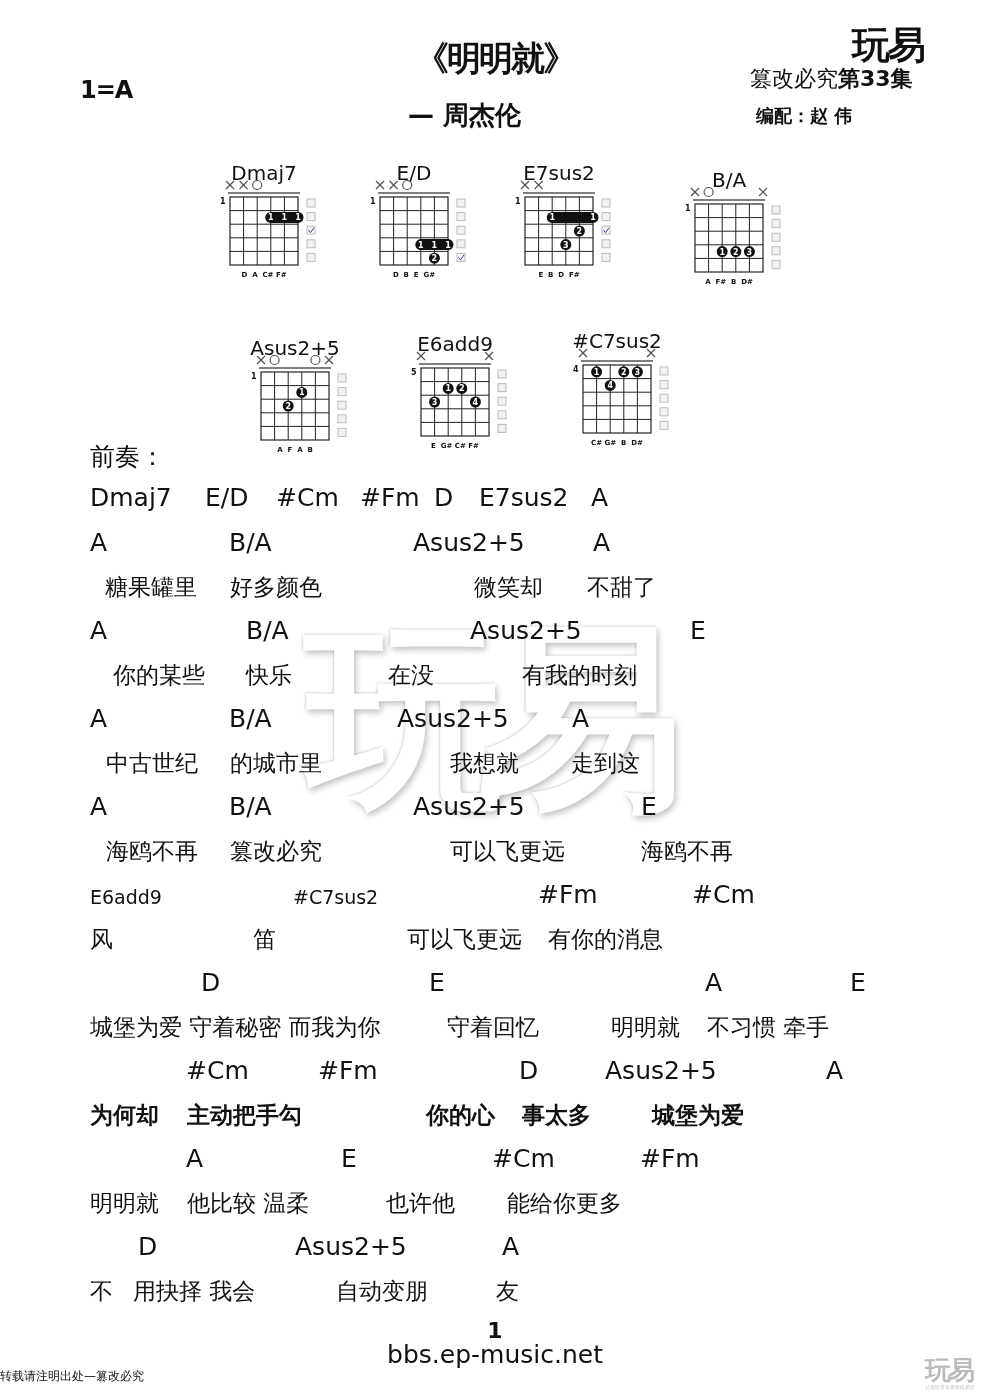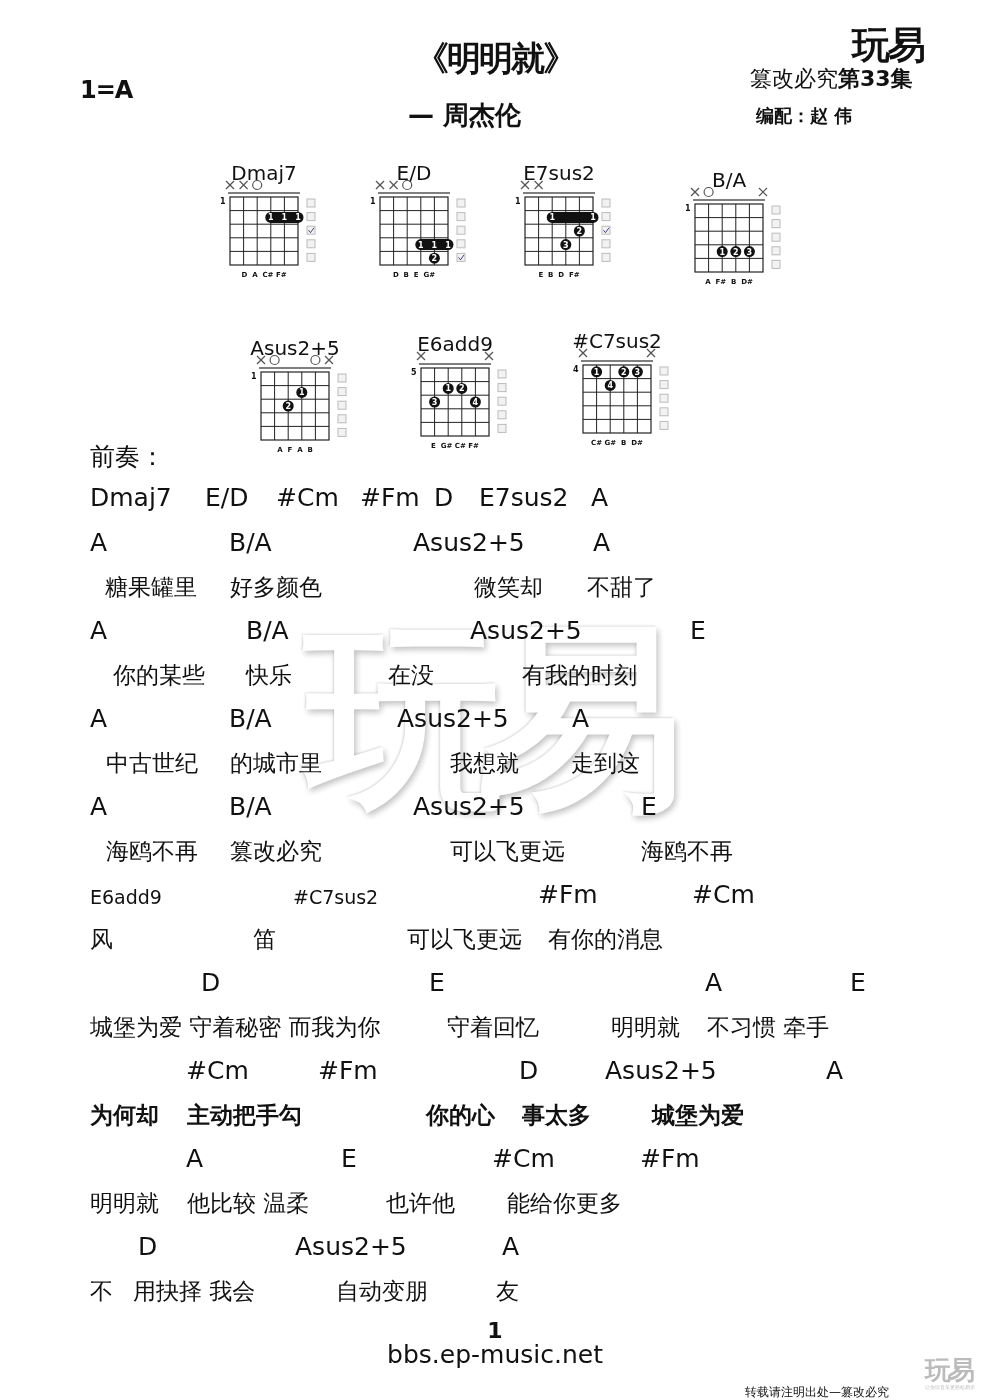--- a/index.html
+++ b/index.html
@@ -21,21 +21,21 @@
   .row{position:absolute;left:0;width:990px;height:40px;}
   .row span{position:absolute;top:0;white-space:nowrap;}
   .ch{font-size:25px;}
   .ly{font-size:23px;}
   .small{font-size:19px;top:6px !important;}
 
   .watermark{left:305px;top:585px;font-size:200px;font-weight:bold;color:#fff;letter-spacing:-20px;
     text-shadow:2px 3px 6px rgba(0,0,0,0.28), -1px -1px 2px rgba(0,0,0,0.12);opacity:0.9;}
   .pagenum{left:0;width:990px;top:1318px;text-align:center;font-size:22px;font-weight:bold;}
   .site{left:0;width:990px;top:1340px;text-align:center;font-size:25px;font-weight:normal;}
-  .notice{left:0;width:889px;top:1368px;text-align:right;font-size:12px;margin-top:16px;}
+  .notice{left:0;width:889px;top:1368px;text-align:left;font-size:12px;}
   .corner-logo{left:925px;top:1353px;font-size:26px;font-weight:bold;color:#bbb;letter-spacing:-2px;}
   .corner-sub{left:925px;top:1384px;font-size:5px;color:#bbb;}
 </style>
 </head>
 <body>
 
 <div class="abs key">1=A</div>
 <div class="abs title">《明明就》</div>
 <div class="abs artist">— 周杰伦</div>
 <div class="abs logo">玩易</div>

